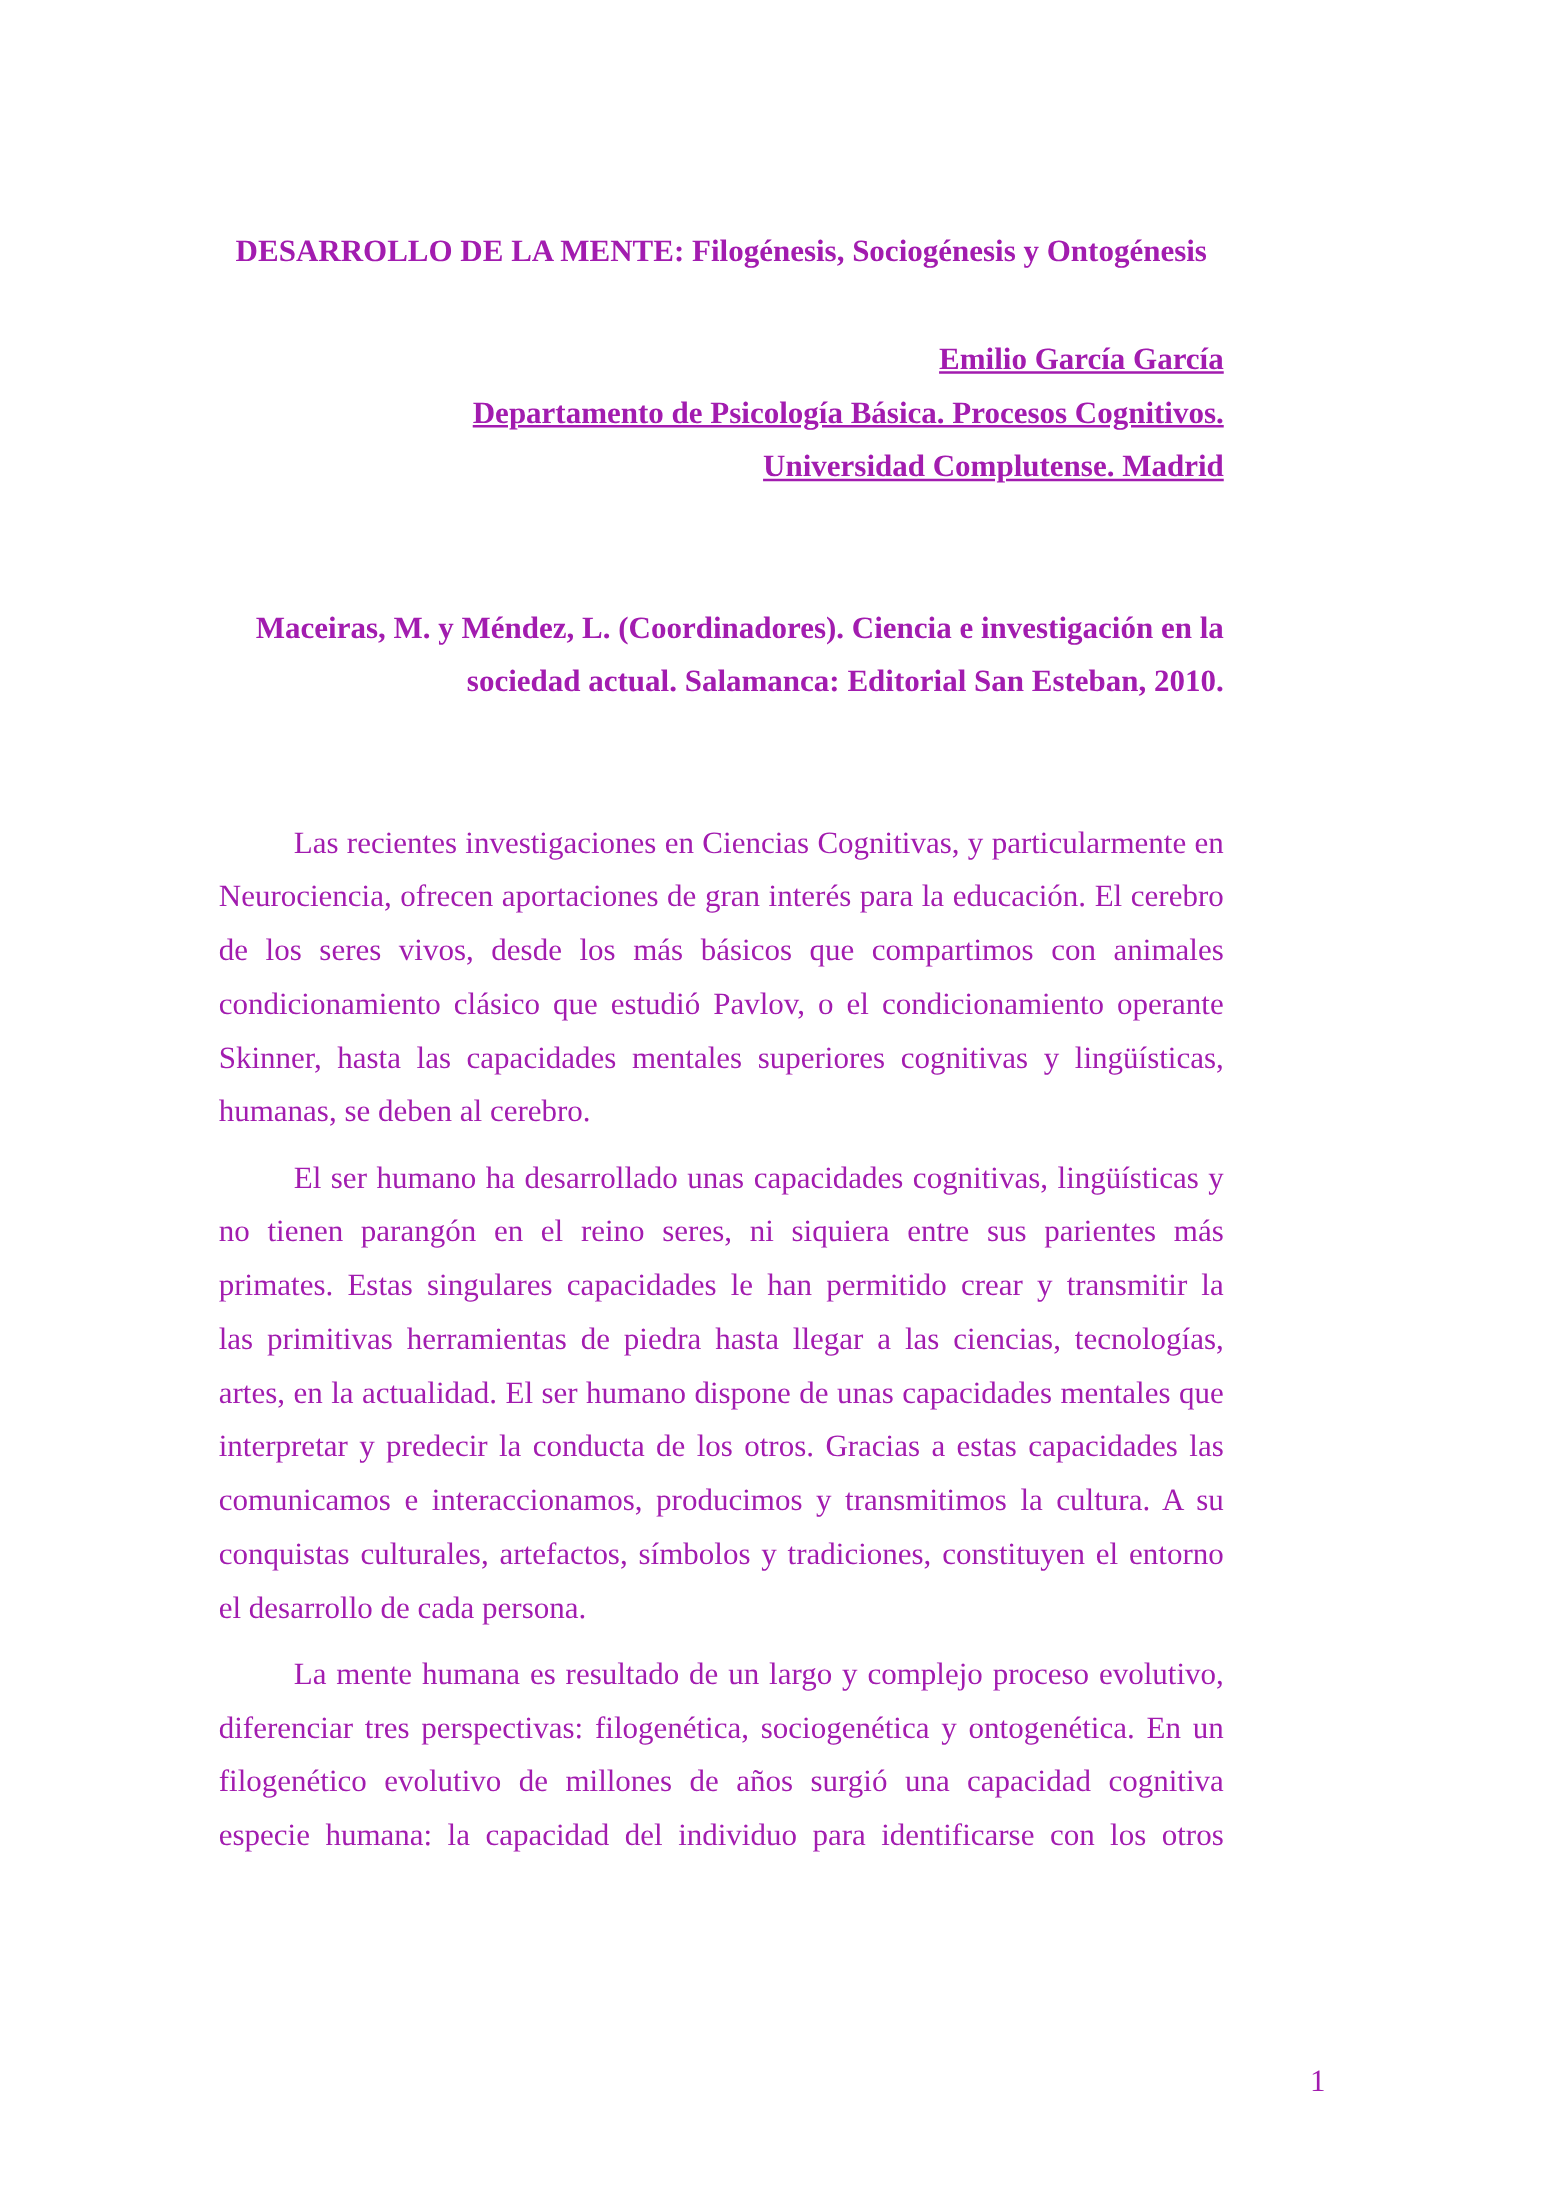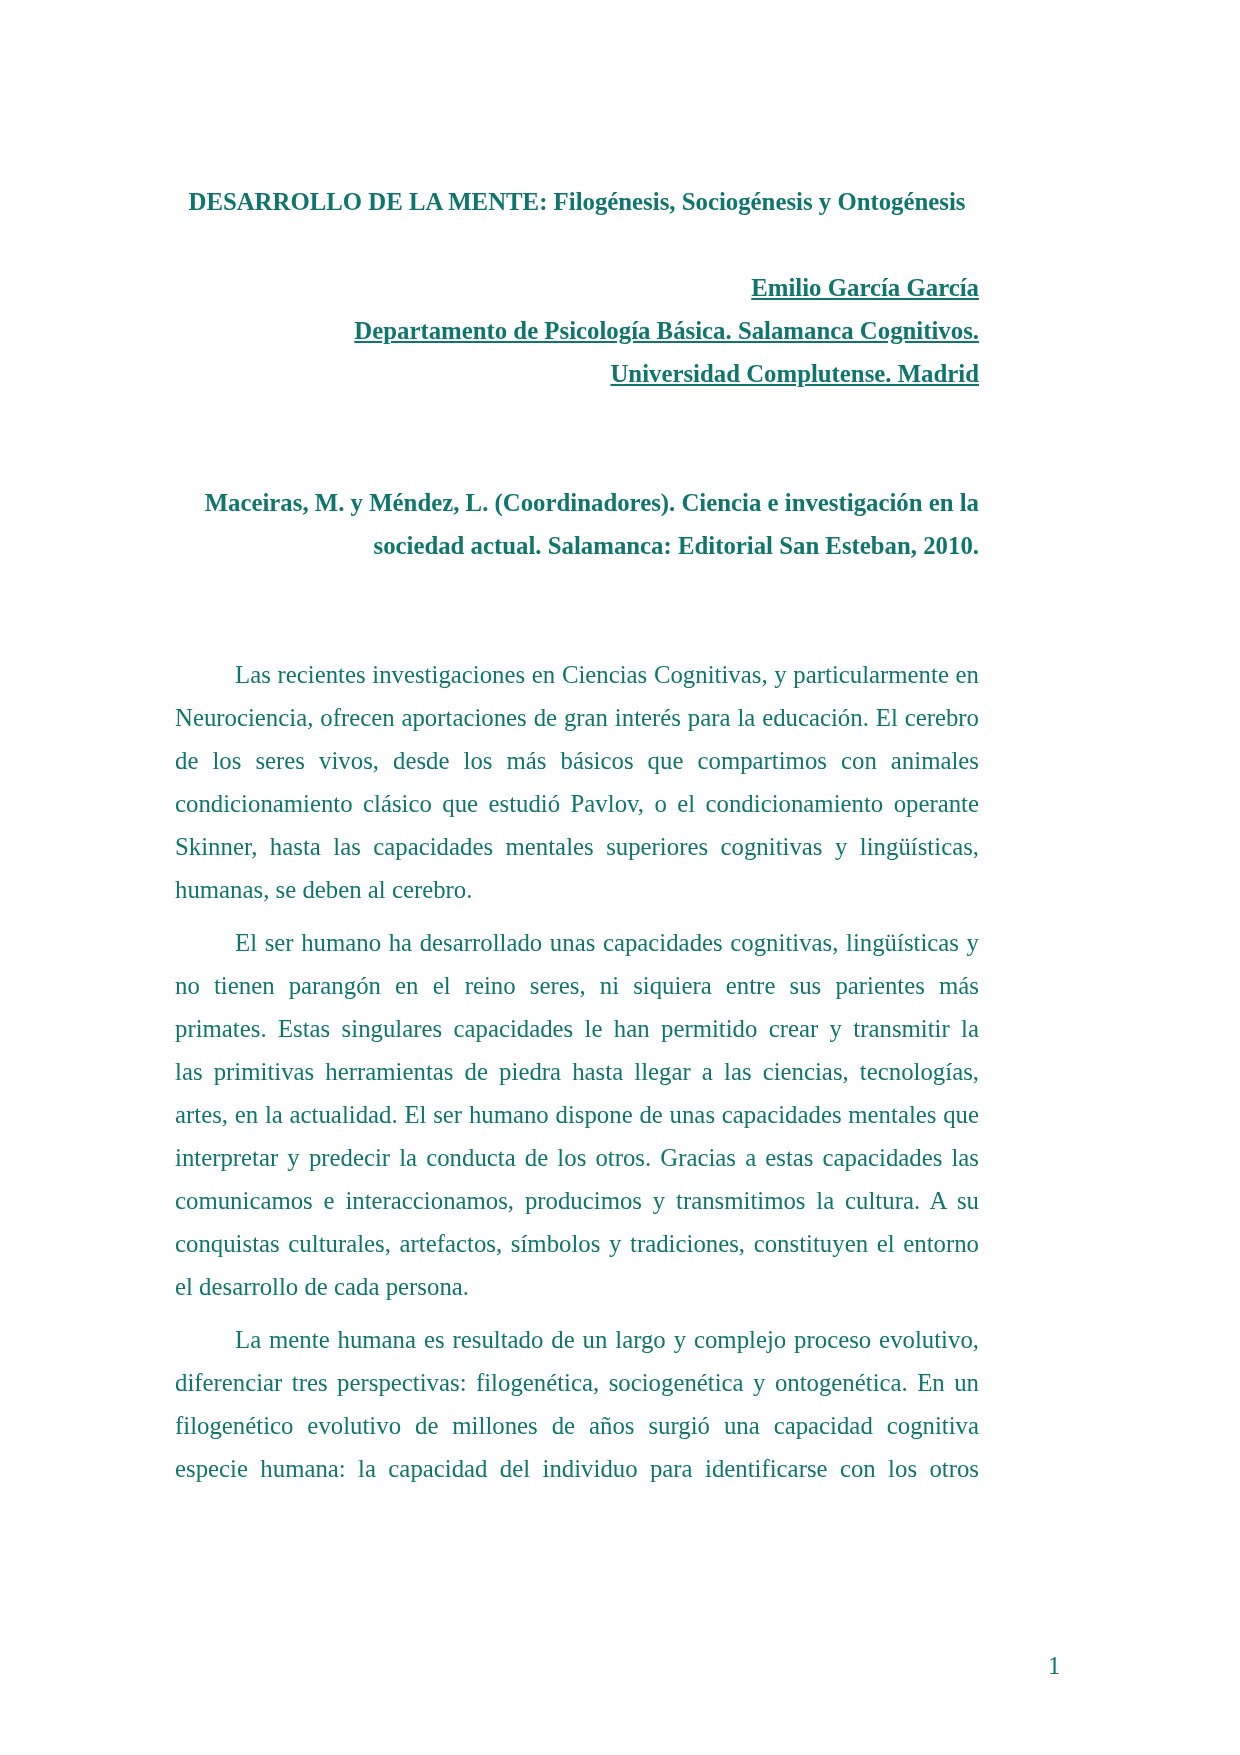--- a/index.html
+++ b/index.html
@@ -5,21 +5,21 @@
   html, body {
     margin: 0;
     padding: 0;
     background: #ffffff;
   }
   .doc-page {
     position: relative;
     width: 1096px;
     height: 1755px;
     background: #ffffff;
-    color: #0f766e;
+    color: #a21caf;
     font-family: "Liberation Serif", "DejaVu Serif", serif;
     font-size: 24.8px;
     line-height: 43px;
     box-sizing: border-box;
     padding: 180px 117px 0 175px;
     overflow: hidden;
   }
   .doc-title {
     margin: 0 0 43px 0;
     font-weight: bold;
@@ -59,21 +59,21 @@
 </style>
 </head>
 <body>
 
 <div class="doc-page">
 
   <h1 class="doc-title">DESARROLLO DE LA MENTE: Filogénesis, Sociogénesis y Ontogénesis</h1>
 
   <div class="byline">
     <p>Emilio García García</p>
-    <p>Departamento de Psicología Básica. Salamanca Cognitivos.</p>
+    <p>Departamento de Psicología Básica. Procesos Cognitivos.</p>
     <p>Universidad Complutense. Madrid</p>
   </div>
 
   <div class="citation">
     <p>Maceiras, M. y  Méndez, L. (Coordinadores). Ciencia e investigación en la</p>
     <p>sociedad actual. Salamanca: Editorial San Esteban, 2010.</p>
   </div>
 
   <div class="body-text">
 

